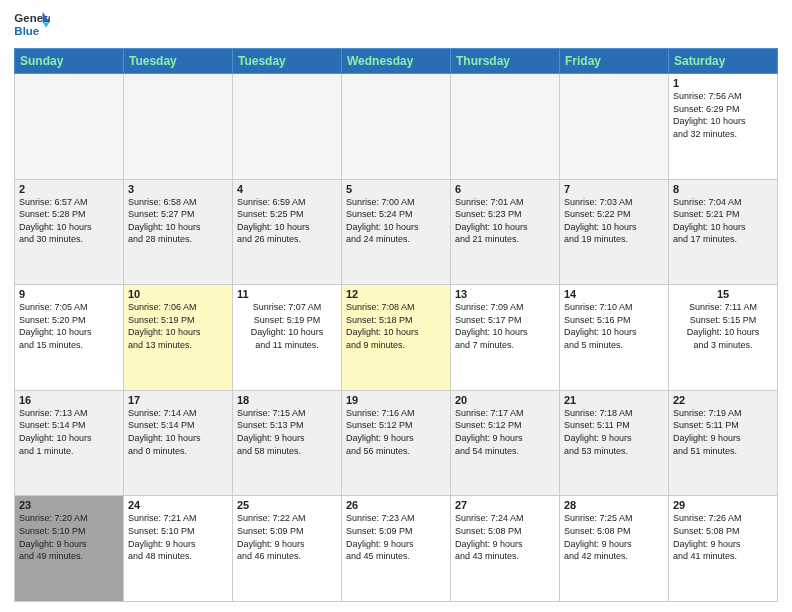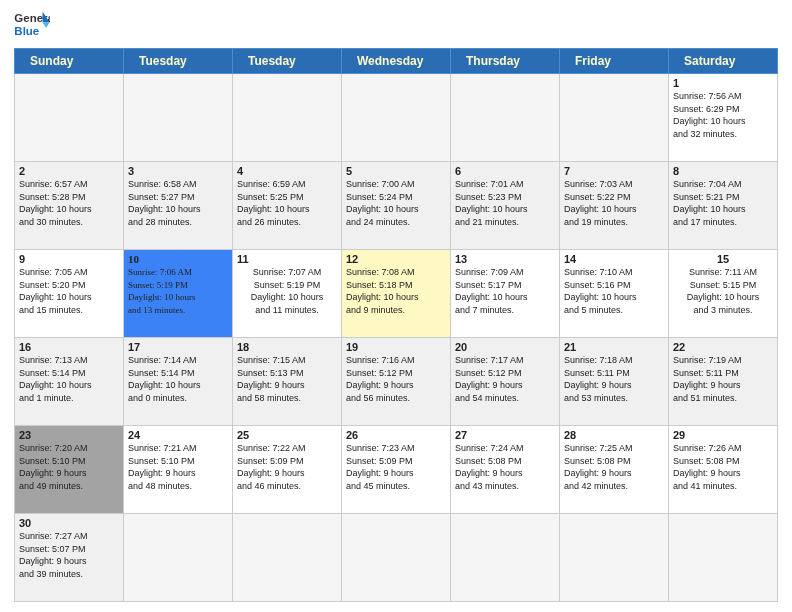--- a/index.html
+++ b/index.html
@@ -48,24 +48,24 @@
     }
     .calendar {
       flex: 1;
       border: 1px solid #ccc;
       border-collapse: collapse;
       width: 100%;
       table-layout: fixed;
     }
     .calendar th {
       background: #2a6db5;
-      color: #fef9c3;
+      color: #86efac;
       font-size: 12px;
       font-weight: bold;
-      padding: 5px 15px;
+      padding: 5px 5px;
       border: 1px solid #4a8fd0;
       text-align: left;
     }
     .calendar td {
       border: 1px solid #ccc;
       vertical-align: top;
       padding: 3px 4px;
       font-size: 9.5px;
       color: #222;
       background: #fff;
@@ -182,21 +182,21 @@
           </td>
         </tr>
         <tr>
           <td style="background: rgb(255, 255, 255);">
             <span class="day-num">9</span>
             <div class="day-info" style="white-space: pre-line;">Sunrise: 7:05 AM
 Sunset: 5:20 PM
 Daylight: 10 hours
 and 15 minutes.</div>
           </td>
-          <td style="background: #3b82f6; font-family: Liberation Serif, serif;">
+          <td style="background: #fef9c3;">
             <span class="day-num">10</span>
             <div class="day-info" style="white-space: pre-line;">Sunrise: 7:06 AM
 Sunset: 5:19 PM
 Daylight: 10 hours
 and 13 minutes.</div>
           </td>
           <td style="background: rgb(255, 255, 255);">
             <span class="day-num">11</span>
             <div class="day-info" style="white-space: pre-line; text-align: center;">Sunrise: 7:07 AM
 Sunset: 5:19 PM
@@ -327,30 +327,15 @@
 and 42 minutes.</div>
           </td>
           <td style="background: rgb(255, 255, 255);">
             <span class="day-num">29</span>
             <div class="day-info" style="white-space: pre-line;">Sunrise: 7:26 AM
 Sunset: 5:08 PM
 Daylight: 9 hours
 and 41 minutes.</div>
           </td>
         </tr>
-        <tr>
-          <td style="background: rgb(240, 240, 240);">
-            <span class="day-num">30</span>
-            <div class="day-info" style="white-space: pre-line;">Sunrise: 7:27 AM
-Sunset: 5:07 PM
-Daylight: 9 hours
-and 39 minutes.</div>
-          </td>
-          <td style="background: rgb(245, 245, 245);"></td>
-          <td style="background: rgb(245, 245, 245);"></td>
-          <td style="background: rgb(245, 245, 245);"></td>
-          <td style="background: rgb(245, 245, 245);"></td>
-          <td style="background: rgb(245, 245, 245);"></td>
-          <td style="background: rgb(245, 245, 245);"></td>
-        </tr>
       </tbody>
   </table>
 </div>
 
 </body></html>

